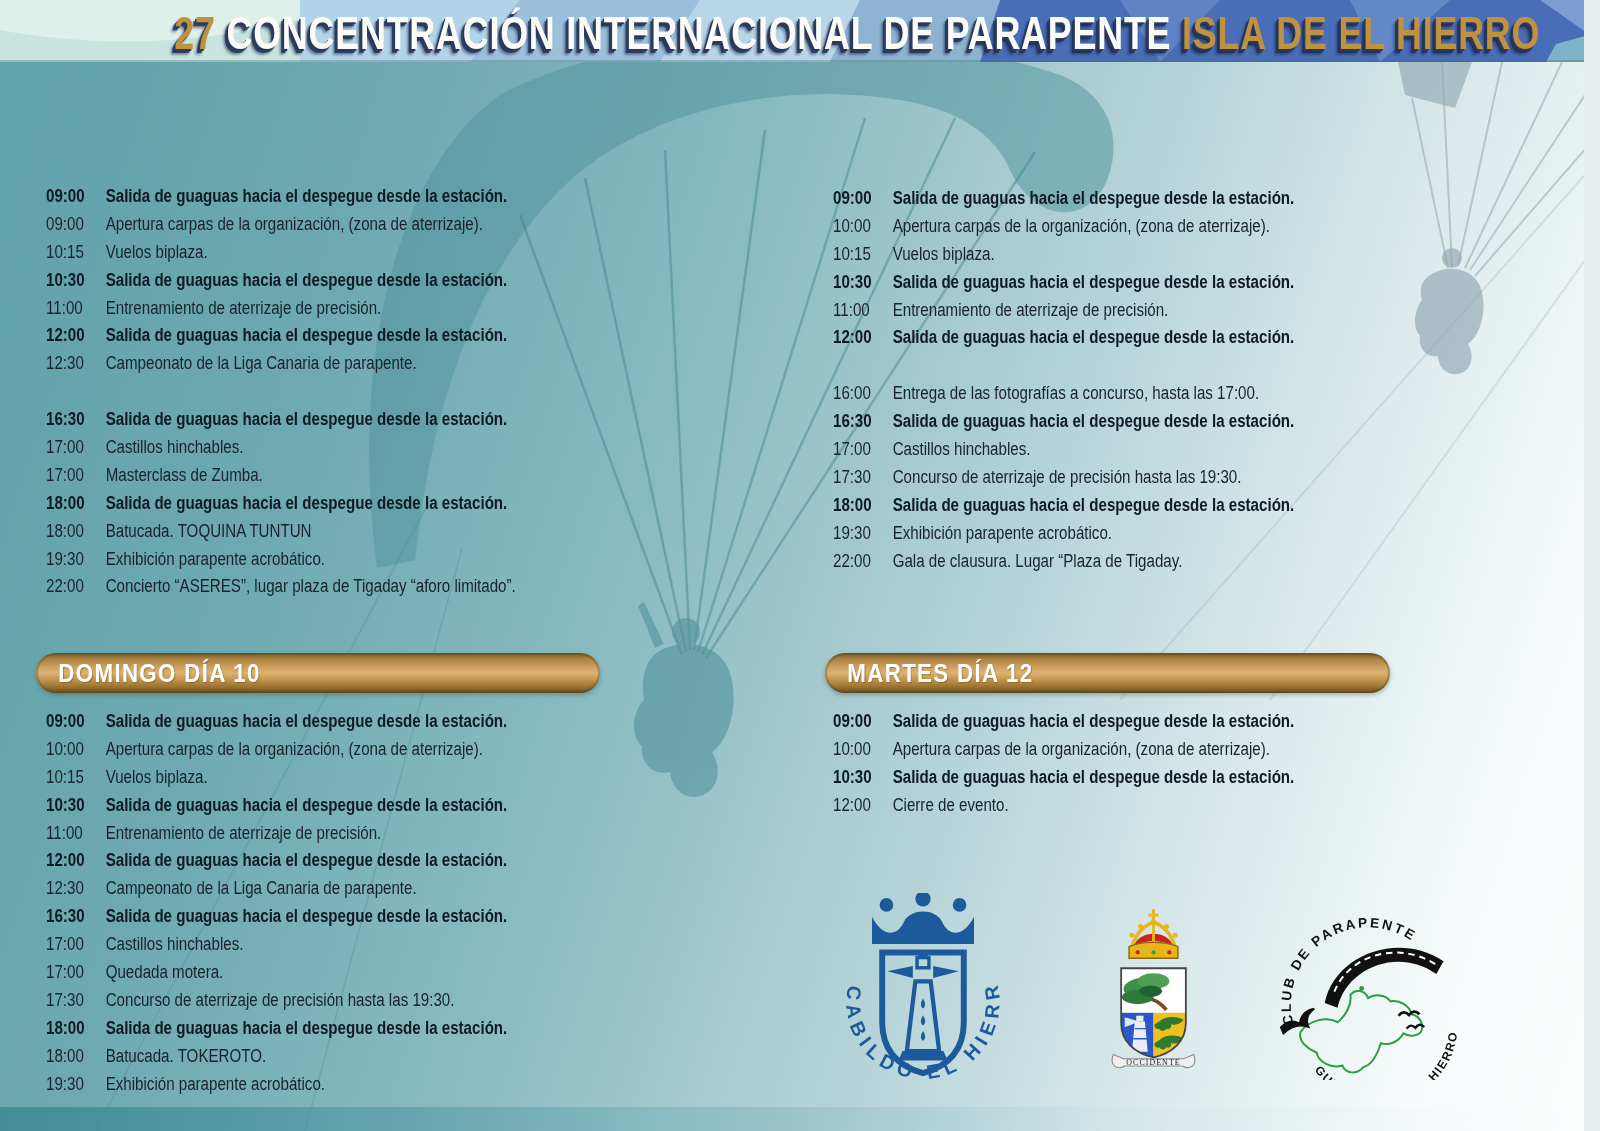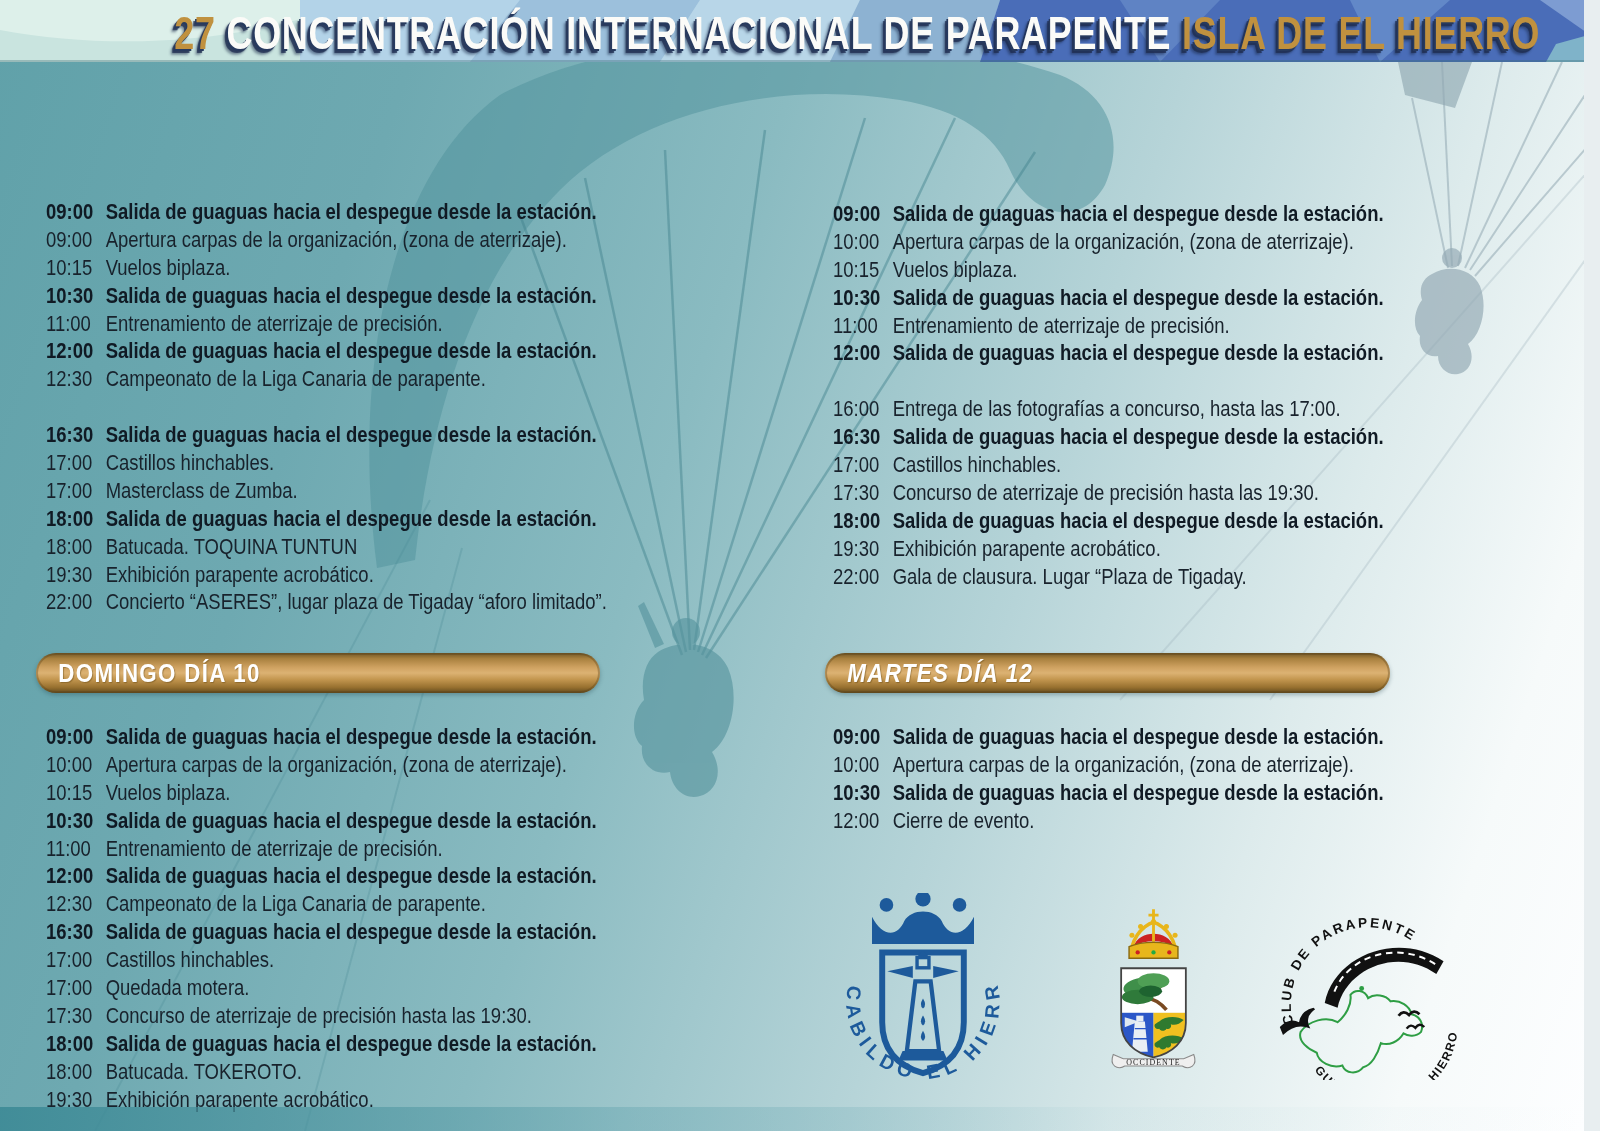--- a/index.html
+++ b/index.html
@@ -24,21 +24,21 @@
     position:absolute;height:40px;border-radius:21px;display:flex;align-items:center;
     background:linear-gradient(180deg,#715626 0%,#a8803e 14%,#cfa261 36%,#dcb273 50%,#c3964f 66%,#97702f 86%,#614a1e 100%);
     box-shadow:inset 0 0 0 2px rgba(88,66,26,.35), 0 2px 4px rgba(35,70,76,.35);
   }
   .pill-label{
     color:#fff;font-size:26px;font-weight:bold;letter-spacing:1.5px;padding-left:26px;
     transform:scaleX(.86);transform-origin:0 50%;white-space:nowrap;
     text-shadow:1px 1px 1px rgba(100,70,20,.45);
   }
   
-  .sched{position:absolute;color:#18222c;font-size:22px;margin-top:15px;}
+  .sched{position:absolute;color:#18222c;font-size:18px;}
   .row{display:flex;height:27.9px;line-height:27.9px;white-space:nowrap;
        transform:scaleX(.84);transform-origin:0 0;}
   .row .time{width:58px;flex:none;}
   .row .desc{margin-left:13px;}
   .row.bold{font-weight:700;color:#101a24;}
   .row.gap{margin-top:27.9px;}
   
   .logo{position:absolute;}
   
   .bottom-strip{
@@ -118,21 +118,21 @@
 
   <div class="title">
     <span class="gold">27</span>
     <span>CONCENTRACIÓN INTERNACIONAL DE PARAPENTE</span>
     <span class="gold">ISLA DE EL HIERRO</span>
   </div>
 
   <div class="pill" style="left:36px;top:653px;width:564px;text-align:right;">
     <span class="pill-label">DOMINGO DÍA 10</span>
   </div>
-  <div class="pill" style="left:825px;top:653px;width:565px;font-style:italic;">
+  <div class="pill" style="left:825px;top:653px;width:565px;">
     <span class="pill-label">MARTES DÍA 12</span>
   </div>
 
   <div class="sched" style="left:46px;top:183px;">
       <div class="row bold">
         <span class="time">09:00</span>
         <span class="desc">Salida de guaguas hacia el despegue desde la estación.</span>
       </div>
       <div class="row">
         <span class="time">09:00</span>

